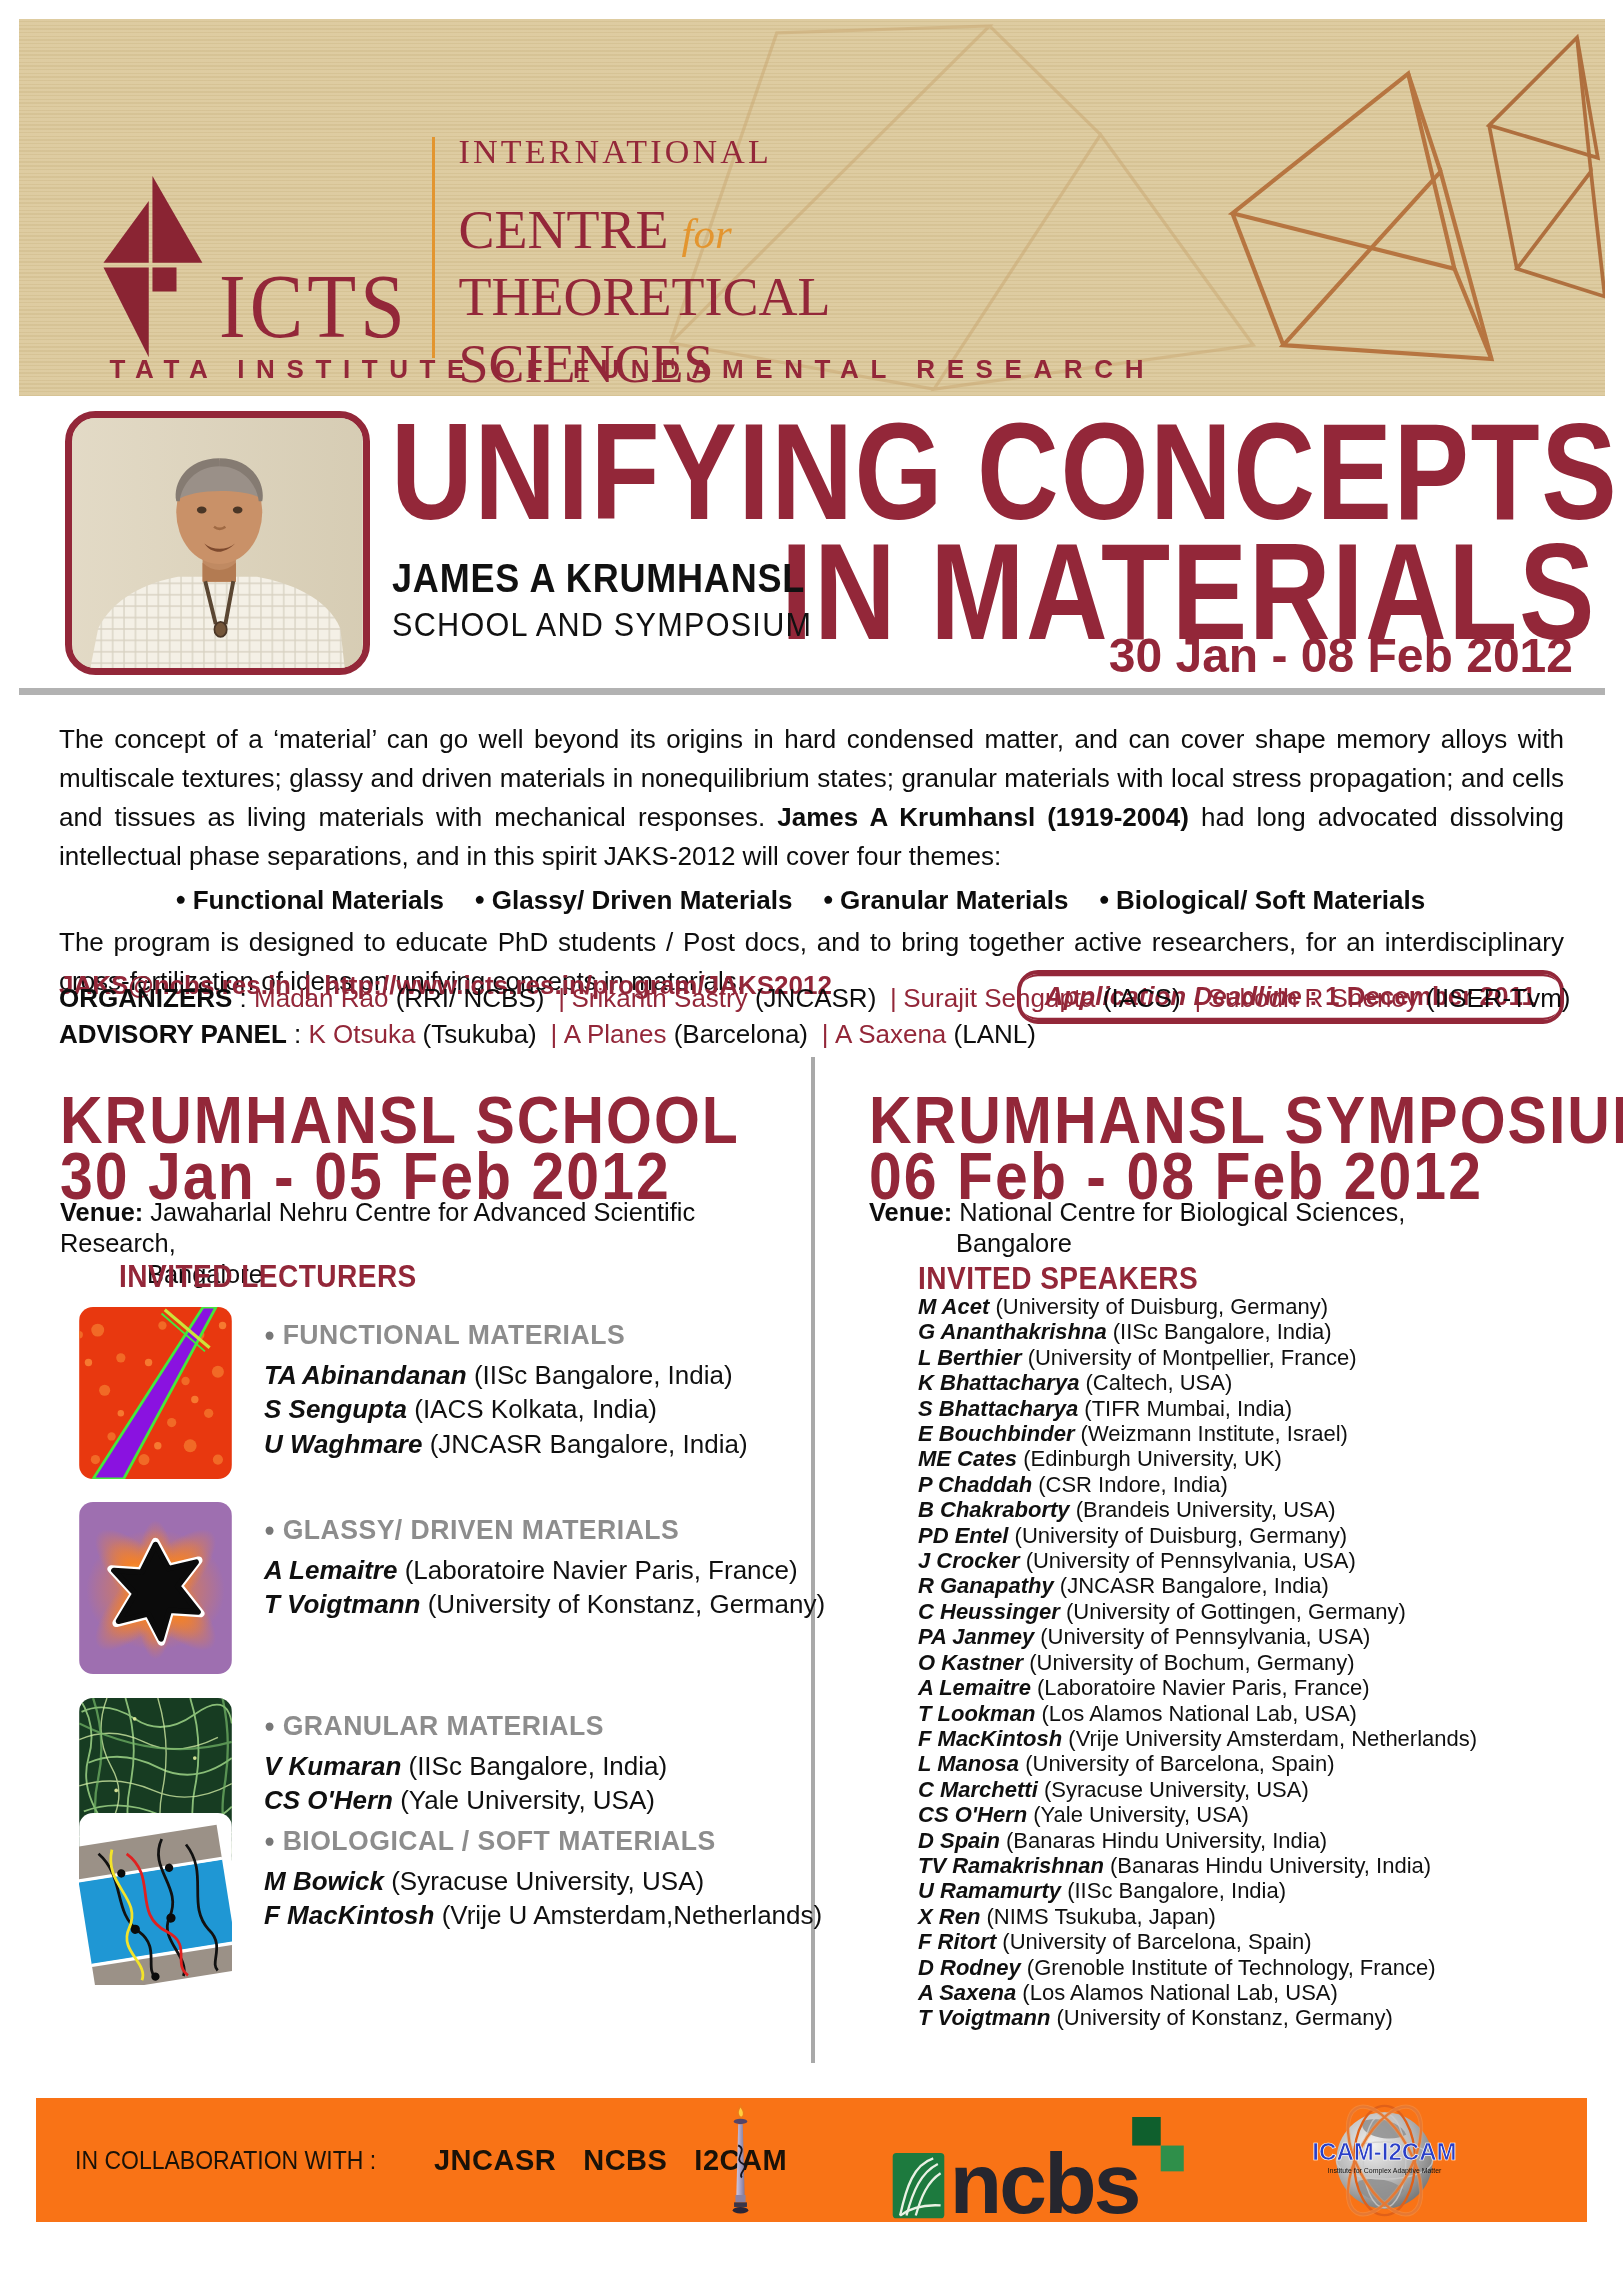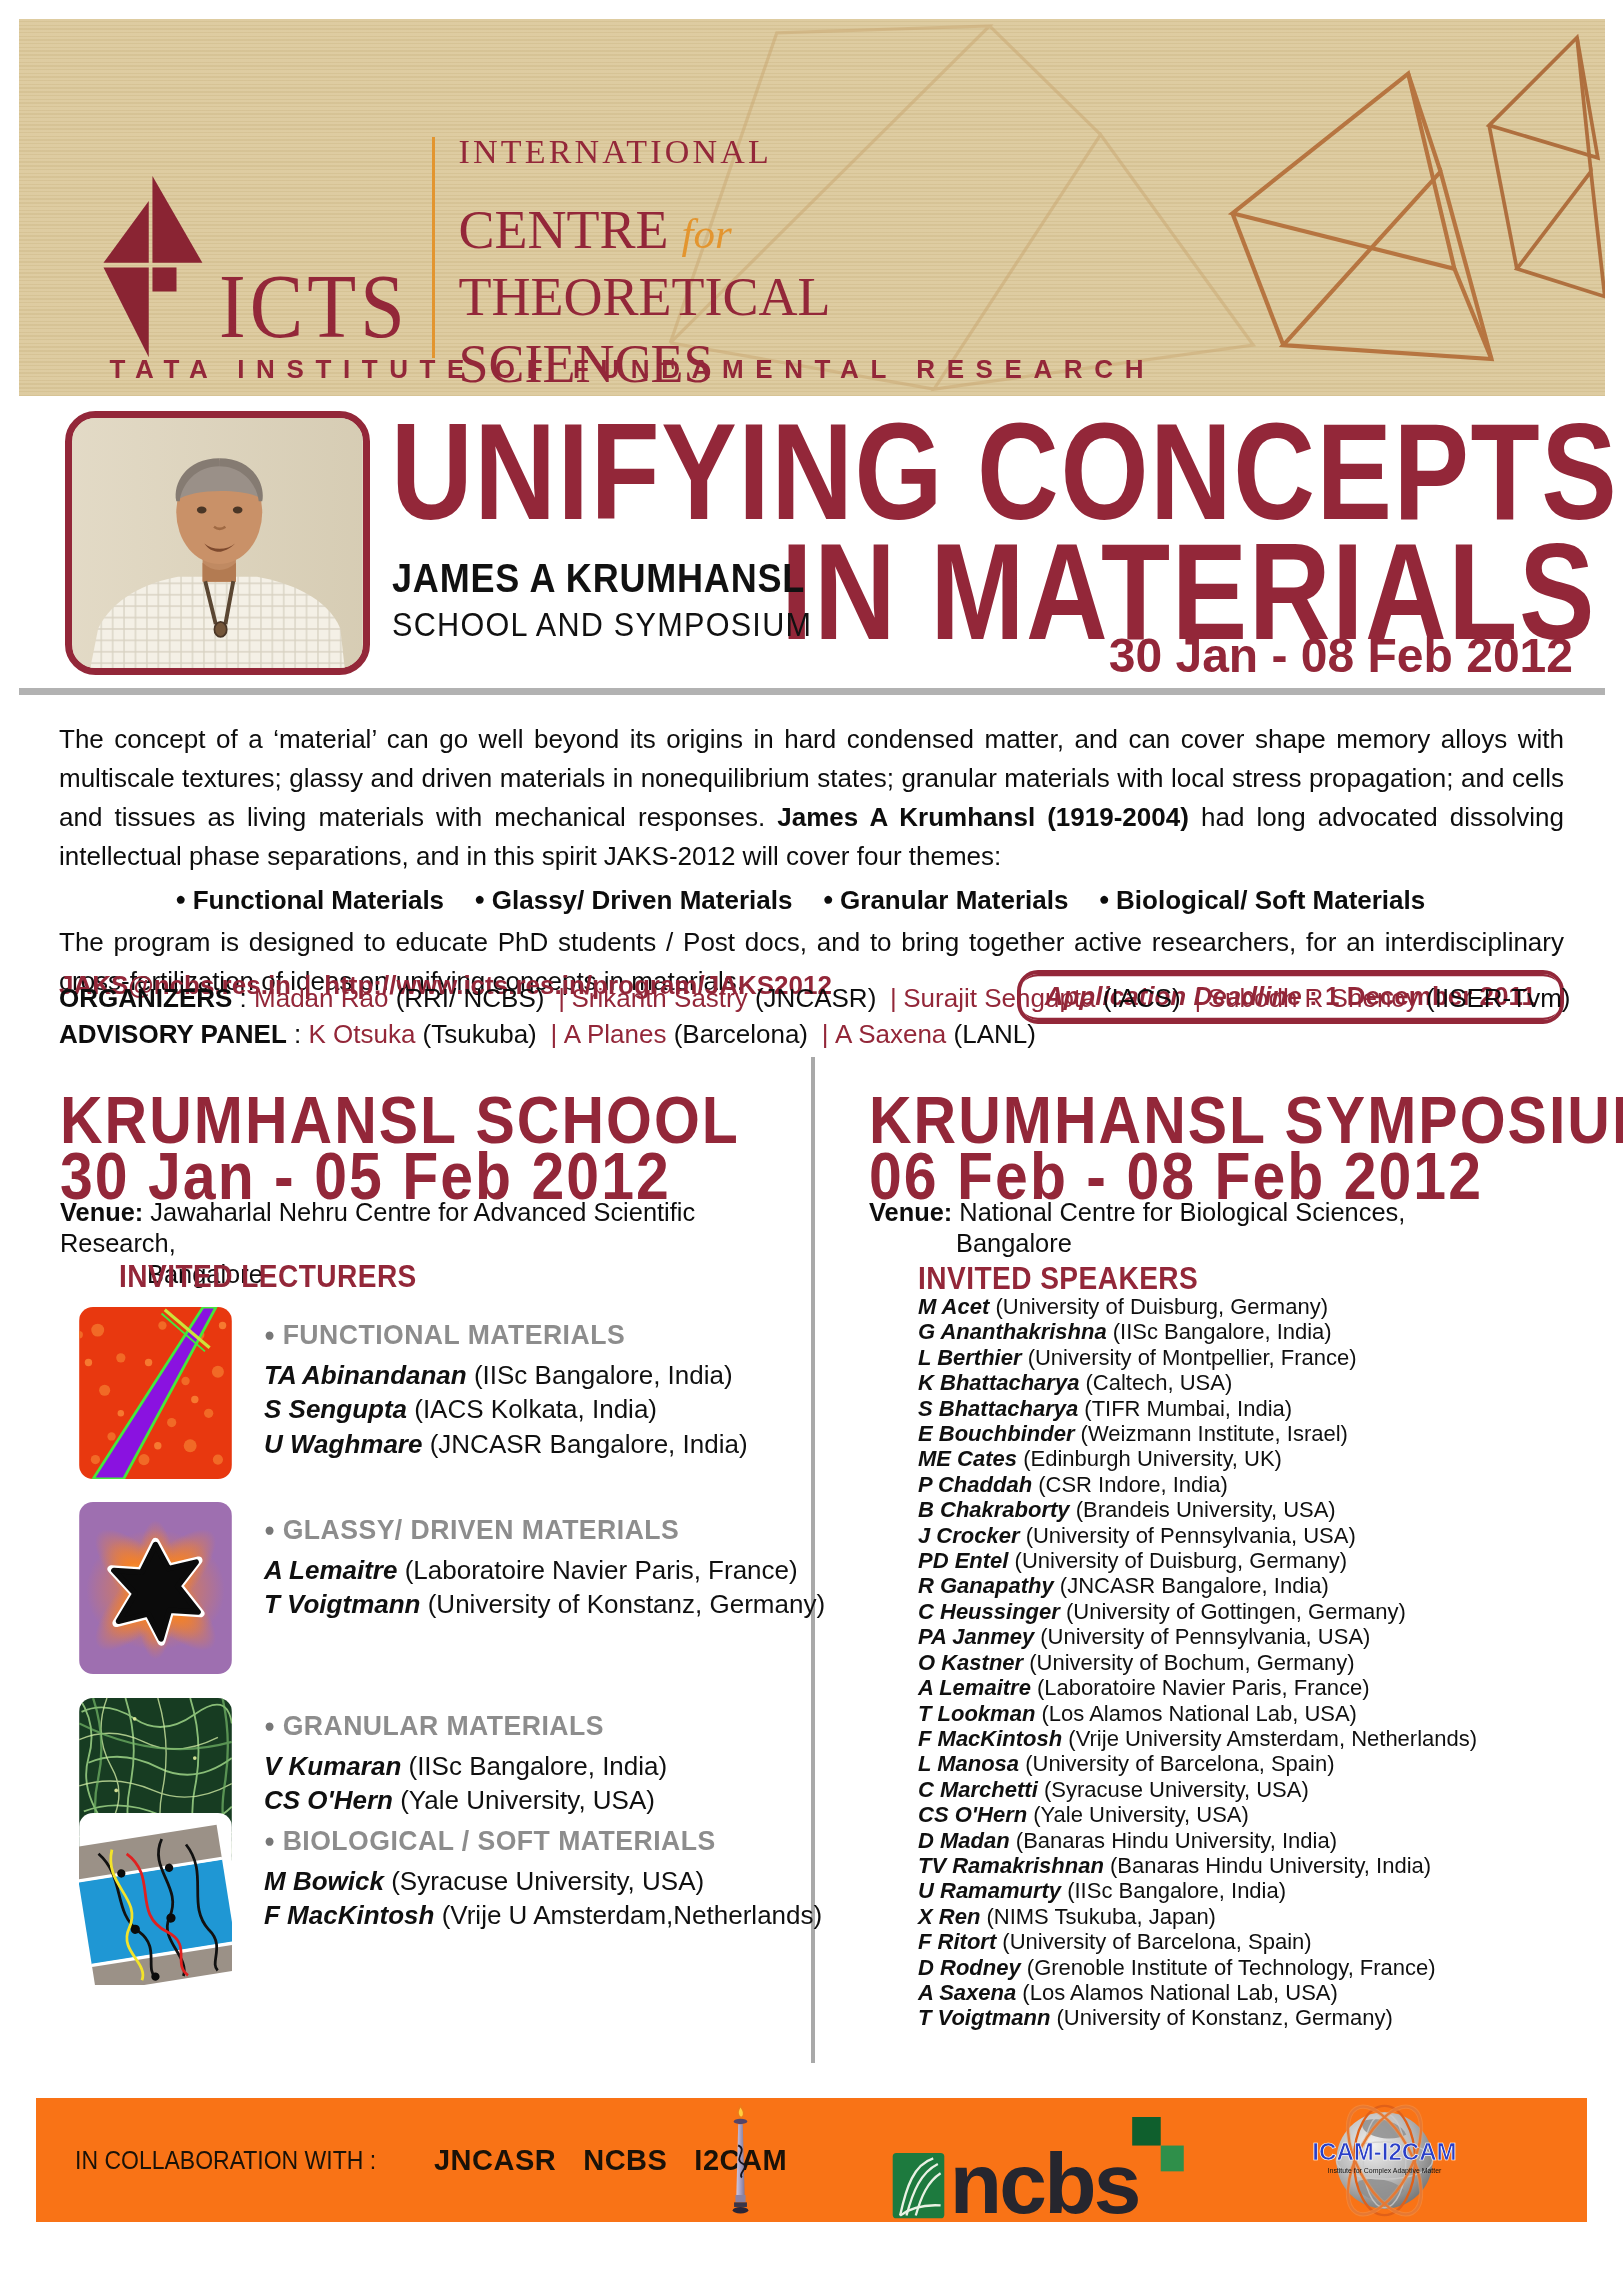--- a/index.html
+++ b/index.html
@@ -389,33 +389,33 @@
   <div class="speaker-list">
       <div class="person-line"><span class="p-name">M Acet</span><span class="p-affil"> (University of Duisburg, Germany)</span></div>
       <div class="person-line"><span class="p-name">G Ananthakrishna</span><span class="p-affil"> (IISc Bangalore, India)</span></div>
       <div class="person-line"><span class="p-name">L Berthier</span><span class="p-affil"> (University of Montpellier, France)</span></div>
       <div class="person-line"><span class="p-name">K Bhattacharya</span><span class="p-affil"> (Caltech, USA)</span></div>
       <div class="person-line"><span class="p-name">S Bhattacharya</span><span class="p-affil"> (TIFR Mumbai, India)</span></div>
       <div class="person-line"><span class="p-name">E Bouchbinder</span><span class="p-affil"> (Weizmann Institute, Israel)</span></div>
       <div class="person-line"><span class="p-name">ME Cates</span><span class="p-affil"> (Edinburgh University, UK)</span></div>
       <div class="person-line"><span class="p-name">P Chaddah</span><span class="p-affil"> (CSR Indore, India)</span></div>
       <div class="person-line"><span class="p-name">B Chakraborty</span><span class="p-affil"> (Brandeis University, USA)</span></div>
+      <div class="person-line"><span class="p-name">PD Entel</span><span class="p-affil"> (University of Duisburg, Germany)</span></div>
       <div class="person-line"><span class="p-name">J Crocker</span><span class="p-affil"> (University of Pennsylvania, USA)</span></div>
-      <div class="person-line"><span class="p-name">PD Entel</span><span class="p-affil"> (University of Duisburg, Germany)</span></div>
       <div class="person-line"><span class="p-name">R Ganapathy</span><span class="p-affil"> (JNCASR Bangalore, India)</span></div>
       <div class="person-line"><span class="p-name">C Heussinger</span><span class="p-affil"> (University of Gottingen, Germany)</span></div>
       <div class="person-line"><span class="p-name">PA Janmey</span><span class="p-affil"> (University of Pennsylvania, USA)</span></div>
       <div class="person-line"><span class="p-name">O Kastner</span><span class="p-affil"> (University of Bochum, Germany)</span></div>
       <div class="person-line"><span class="p-name">A Lemaitre</span><span class="p-affil"> (Laboratoire Navier Paris, France)</span></div>
       <div class="person-line"><span class="p-name">T Lookman</span><span class="p-affil"> (Los Alamos National Lab, USA)</span></div>
       <div class="person-line"><span class="p-name">F MacKintosh</span><span class="p-affil"> (Vrije University Amsterdam, Netherlands)</span></div>
       <div class="person-line"><span class="p-name">L Manosa</span><span class="p-affil"> (University of Barcelona, Spain)</span></div>
       <div class="person-line"><span class="p-name">C Marchetti</span><span class="p-affil"> (Syracuse University, USA)</span></div>
       <div class="person-line"><span class="p-name">CS O'Hern</span><span class="p-affil"> (Yale University, USA)</span></div>
-      <div class="person-line"><span class="p-name">D Madan</span><span class="p-affil"> (Banaras Hindu University, India)</span></div>
+      <div class="person-line"><span class="p-name">D Spain</span><span class="p-affil"> (Banaras Hindu University, India)</span></div>
       <div class="person-line"><span class="p-name">TV Ramakrishnan</span><span class="p-affil"> (Banaras Hindu University, India)</span></div>
       <div class="person-line"><span class="p-name">U Ramamurty</span><span class="p-affil"> (IISc Bangalore, India)</span></div>
       <div class="person-line"><span class="p-name">X Ren</span><span class="p-affil"> (NIMS Tsukuba, Japan)</span></div>
       <div class="person-line"><span class="p-name">F Ritort</span><span class="p-affil"> (University of Barcelona, Spain)</span></div>
       <div class="person-line"><span class="p-name">D Rodney</span><span class="p-affil"> (Grenoble Institute of Technology, France)</span></div>
       <div class="person-line"><span class="p-name">A Saxena</span><span class="p-affil"> (Los Alamos National Lab, USA)</span></div>
       <div class="person-line"><span class="p-name">T Voigtmann</span><span class="p-affil"> (University of Konstanz, Germany)</span></div>
     </div>
 
   <div class="footer-band">

